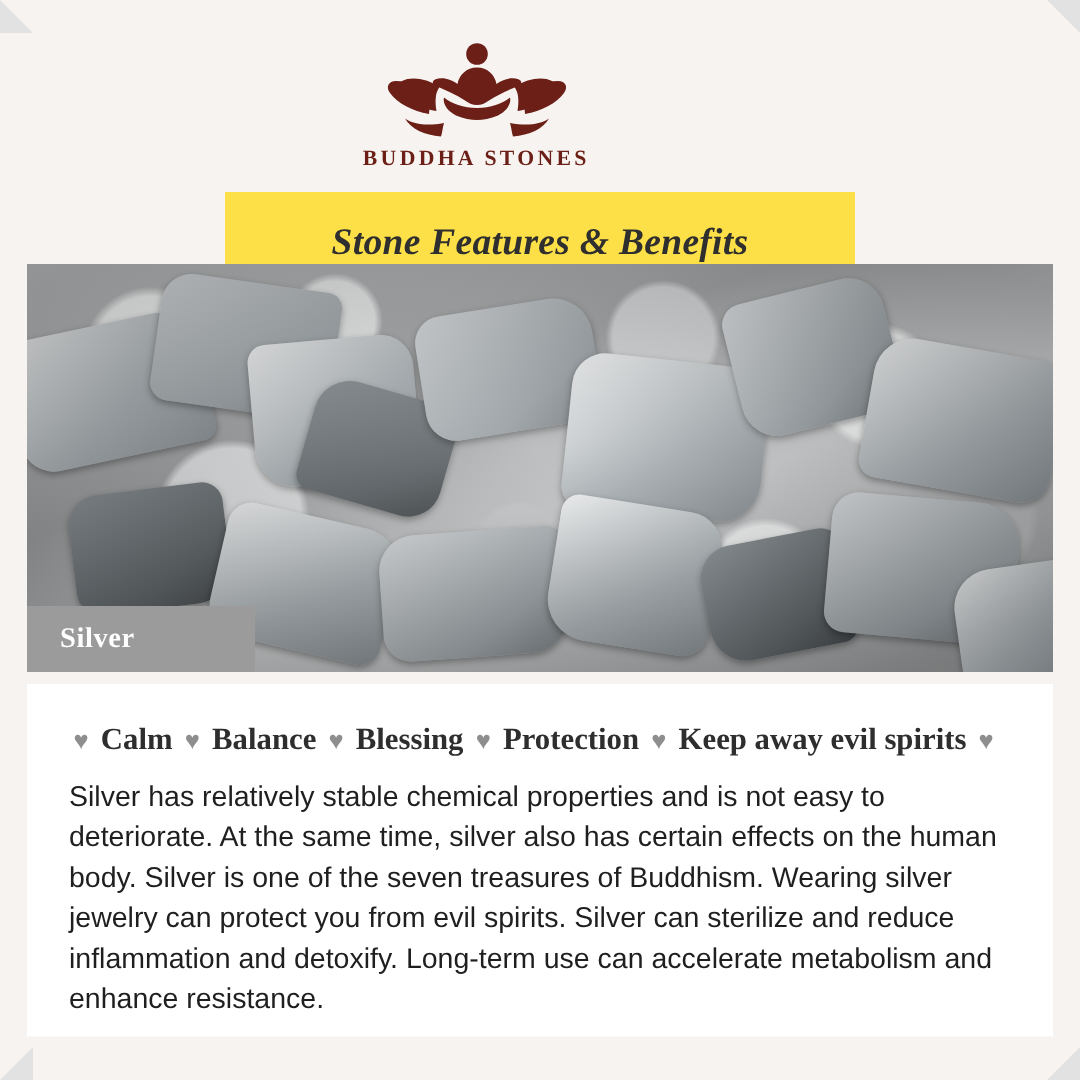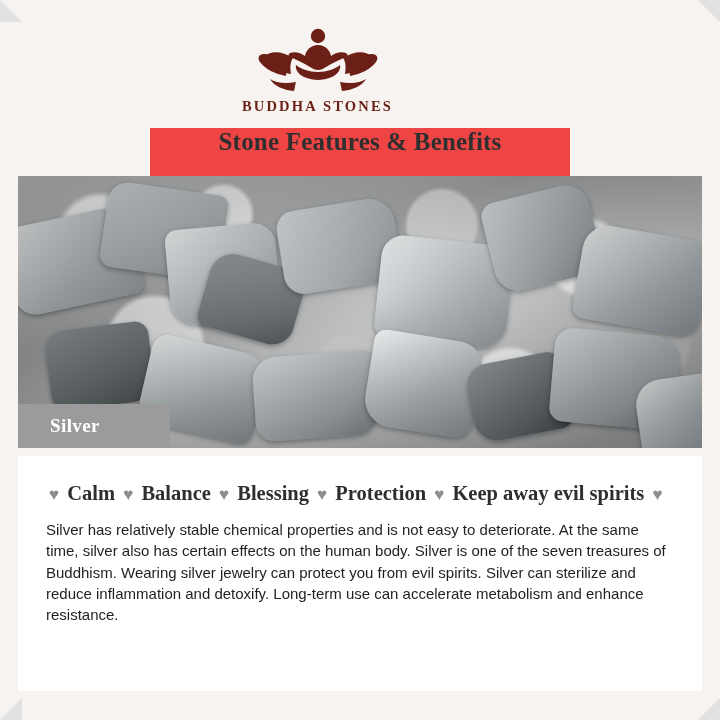--- a/index.html
+++ b/index.html
@@ -69,24 +69,25 @@
     font-family: "Liberation Serif", serif;
   }
 
   
   .title-banner {
     position: absolute;
     top: 128px;
     left: 150px;
     width: 420px;
     height: 48px;
-    background: #ef4444;
+    background: #fde047;
     display: flex;
-    align-items: flex-start;
+    align-items: flex-end;
     justify-content: center;
+    font-style: italic;
   }
   .title-banner .title-text {
     font-family: "Liberation Serif", serif;
     font-weight: bold;
     font-size: 25px;
     color: #2f2f2f;
     letter-spacing: 0.2px;
   }
 
   
@@ -134,21 +135,21 @@
   
   .caption-tab {
     position: absolute;
     left: 18px;
     top: 404px;
     height: 44px;
     min-width: 152px;
     background: #9b9b9b;
     display: flex;
     align-items: center;
-    padding-left: 32px;
+    padding-left: 22px;
     box-sizing: border-box;
   }
   .caption-tab .caption-text {
     color: #ffffff;
     font-size: 19px;
     font-weight: bold;
     font-family: "Liberation Serif", serif;
     letter-spacing: 0.4px;
   }
 
@@ -171,21 +172,21 @@
     white-space: nowrap;
     margin-bottom: 14px;
   }
   .heart {
     color: #8e8e8e;
     font-size: 17px;
     margin: 0 3px;
   }
   .body-copy {
     font-family: "Liberation Sans", sans-serif;
-    font-size: 15px;
+    font-size: 19px;
     line-height: 1.42;
     color: #1f1f1f;
   }
 </style>
 </head>
 <body>
 
 <div class="page">
 
   <div class="corner corner-tl"></div>

